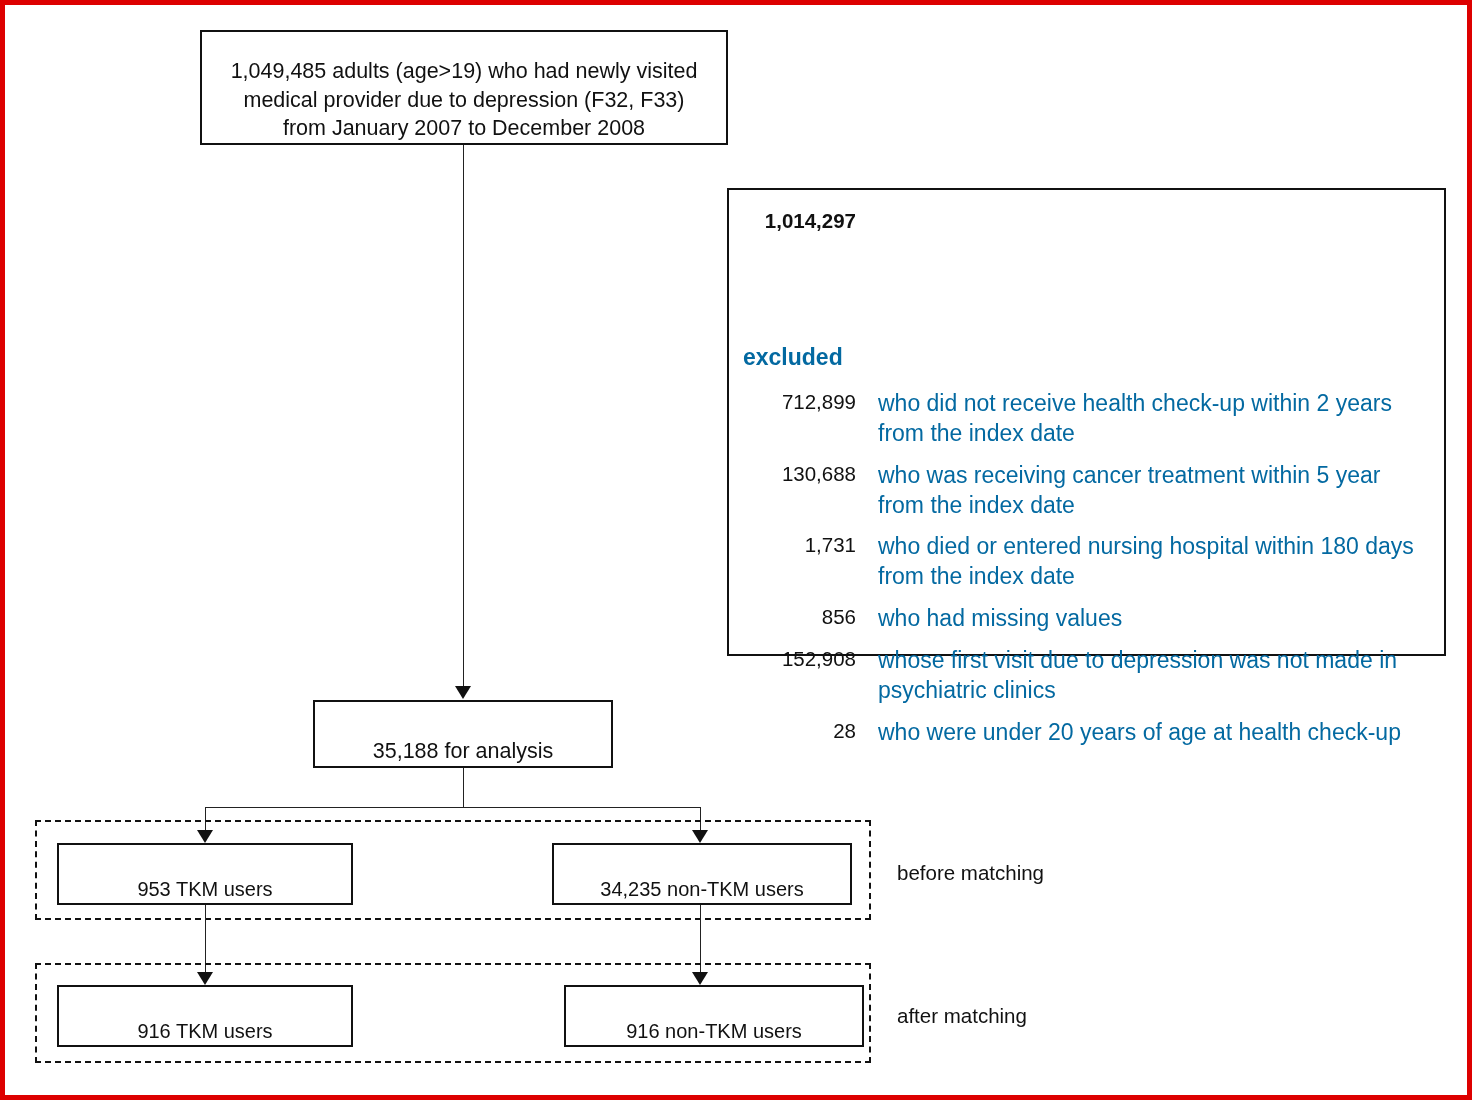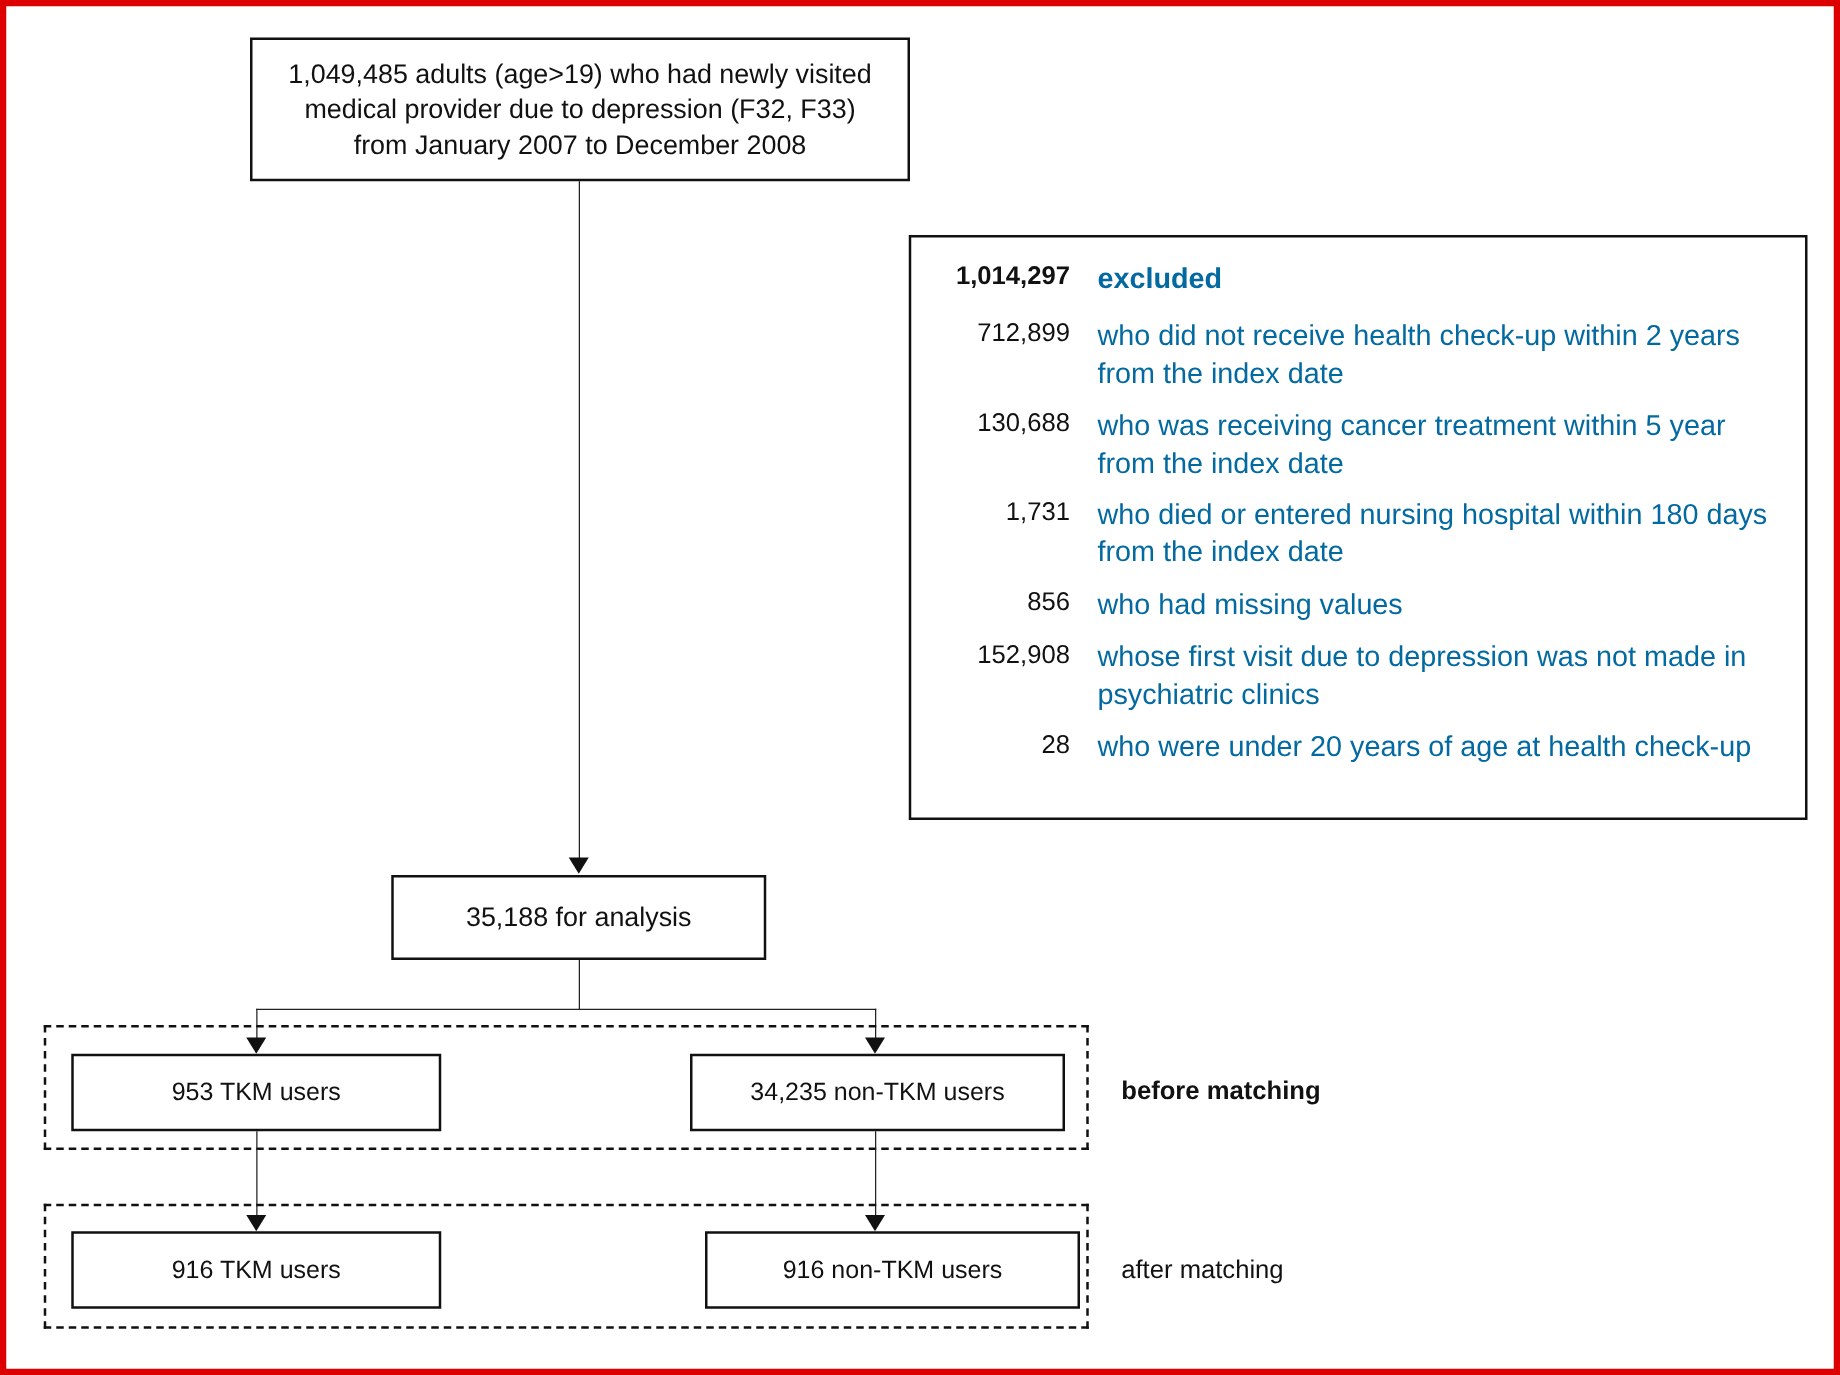--- a/index.html
+++ b/index.html
@@ -28,21 +28,21 @@
     pointer-events: none;
     z-index: 50;
   }
   
   .node {
     position: absolute;
     box-sizing: border-box;
     border: 2.5px solid #111111;
     background: #ffffff;
     display: flex;
-    align-items: center;
+    align-items: flex-end;
     justify-content: center;
     text-align: center;
     color: #111111;
     line-height: 1.33;
   }
   .node .node-text {
     display: block;
     padding: 0 10px;
     white-space: pre-line;
   }
@@ -85,21 +85,21 @@
   .excl-desc {
     flex: 1 1 auto;
     font-size: 23px;
     color: #0369a1;
     line-height: 1.3;
   }
   .excl-row.header .excl-num,
   .excl-row.header .excl-desc {
     font-weight: bold;
   }
-  .excl-row.header { margin-bottom: 16px; }
+  .excl-row.header { margin-bottom: 16px; flex-direction: column; }
   
   #box-analysis {
     left: 313px;
     top: 700px;
     width: 300px;
     height: 68px;
     font-size: 21.5px;
   }
   
   .group-box {
@@ -119,21 +119,21 @@
   }
   #group-before { left: 35px; top: 820px; width: 836px; height: 100px; }
   #group-after  { left: 35px; top: 963px; width: 836px; height: 100px; }
   
   .side-label {
     position: absolute;
     font-size: 20.5px;
     color: #111111;
     white-space: nowrap;
   }
-  #label-before { left: 897px; top: 861px; font-weight: bold; }
+  #label-before { left: 897px; top: 861px; }
   #label-after  { left: 897px; top: 1004px; }
   
   .vline {
     position: absolute;
     width: 0;
     border-left: 1.6px solid #222222;
   }
   .hline {
     position: absolute;
     height: 0;

